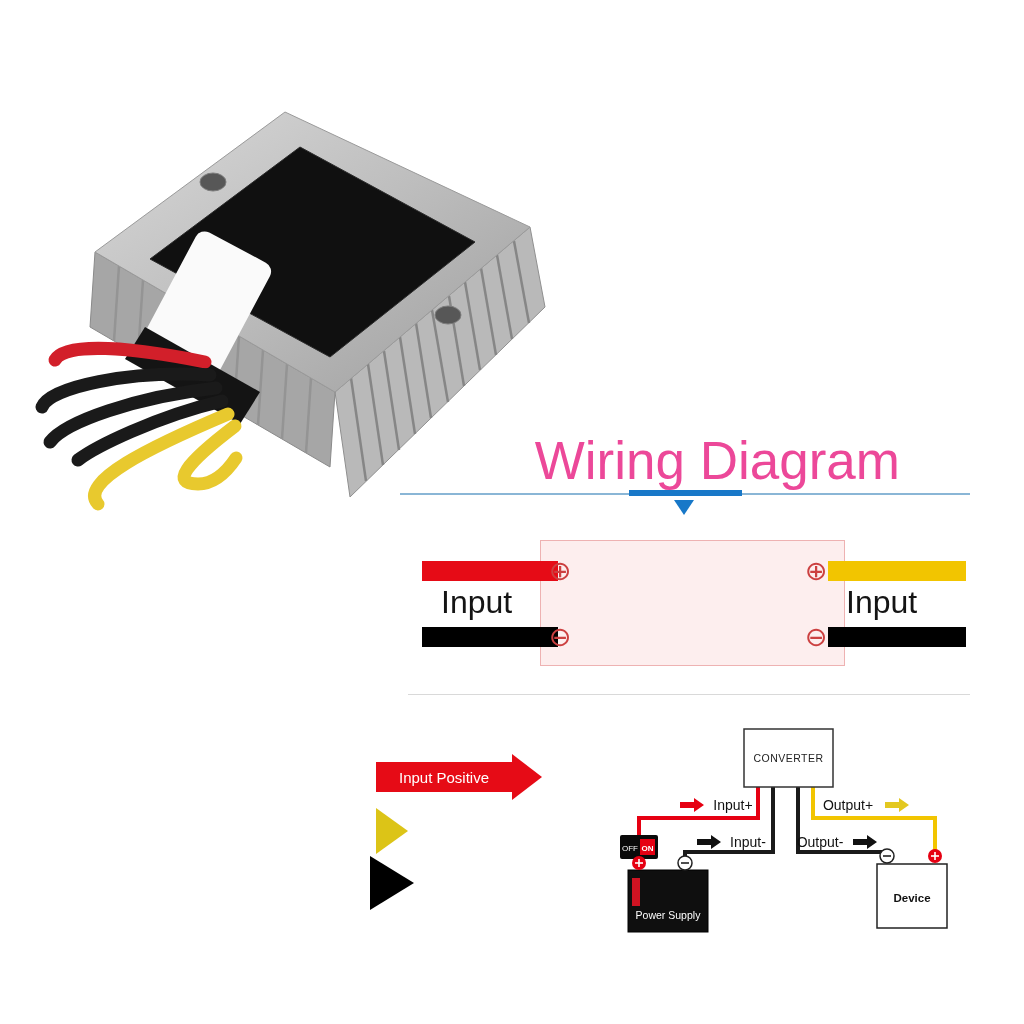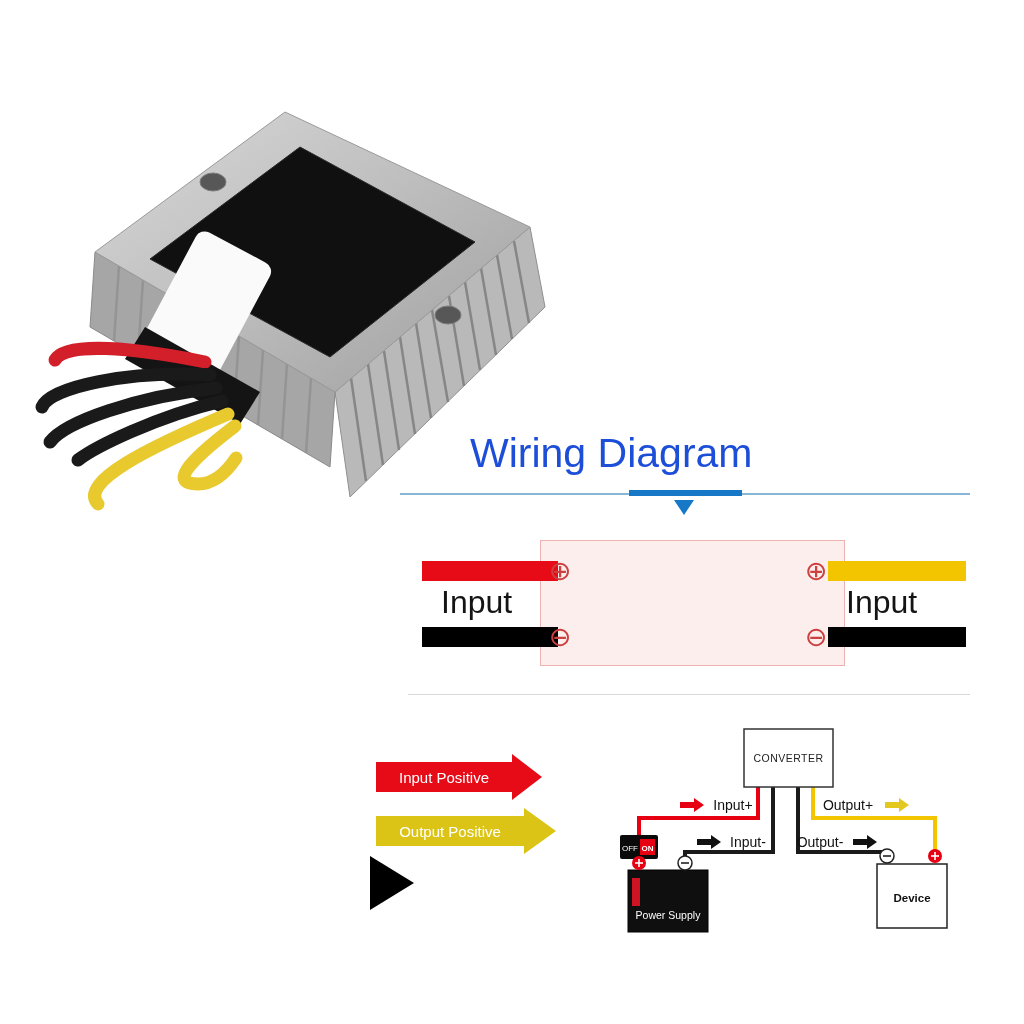--- a/index.html
+++ b/index.html
@@ -1,21 +1,21 @@
 <!DOCTYPE html>
 <html><head>
 <meta charset="utf-8">
 <style>
   *{box-sizing:border-box;margin:0;padding:0;}
   html,body{width:1024px;height:1024px;}
   body{position:relative;background:#ffffff;font-family:"Liberation Sans","DejaVu Sans",sans-serif;overflow:hidden;}
   .abs{position:absolute;}
 
   
-  .page-title{left:470px;top:430px;width:430px;text-align:left;font-size:41px;color:#1d4ed8;}
+  .page-title{left:470px;top:430px;width:430px;text-align:right;font-size:53px;color:#ec4899;}
   .ul-thin{left:400px;top:493px;width:570px;height:2px;background:#8ab6d6;}
   .ul-thick{left:629px;top:490px;width:113px;height:6px;background:#1878c8;}
   .ul-arrow{left:674px;top:500px;width:0;height:0;border-left:10px solid transparent;border-right:10px solid transparent;border-top:15px solid #1878c8;}
 
   
   .wbox{left:540px;top:540px;width:305px;height:126px;background:#fdeeee;border:1px solid #eeb2b2;}
   .wire{height:20px;}
   .wire.in-pos{left:422px;top:561px;width:136px;background:#e60b16;}
   .wire.out-pos{left:828px;top:561px;width:138px;background:#f2c500;}
   .wire.in-neg{left:422px;top:627px;width:136px;background:#000;}
@@ -131,23 +131,20 @@
 
 <div class="abs divider"></div>
 
 <div class="legend-item li0">
   <div class="arrow-body">
     <span>Input Positive</span>
   </div>
   <div class="arrow-head"></div>
 </div>
 <div class="legend-item li1">
-  <div class="arrow-body">
-    <span>Output Positive</span>
-  </div>
   <div class="arrow-head"></div>
 </div>
 <div class="legend-item li2">
   <div class="arrow-head"></div>
 </div>
 
 <svg class="abs schematic-svg" width="400" height="265" viewBox="0 0 400 265">
 
   <g fill="none">
     <path d="M158,75 V106 H39 V152" stroke="#e60012" stroke-width="4"></path>

